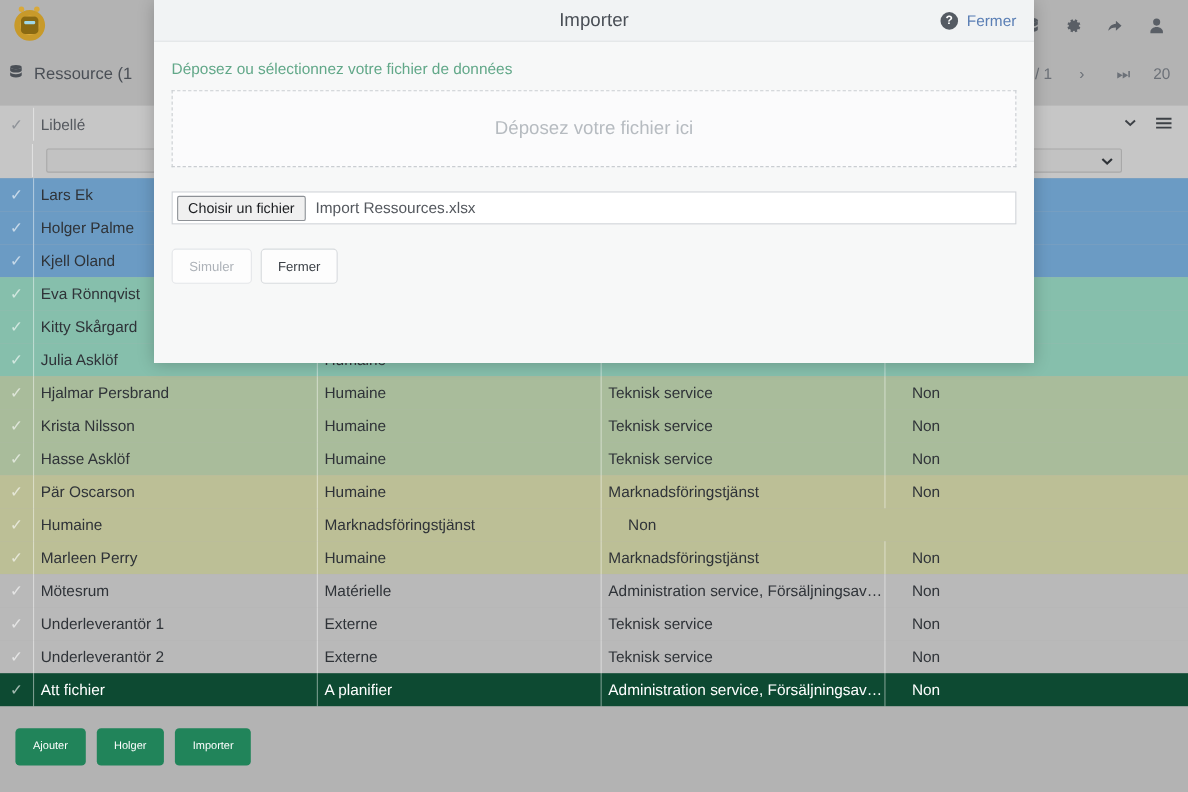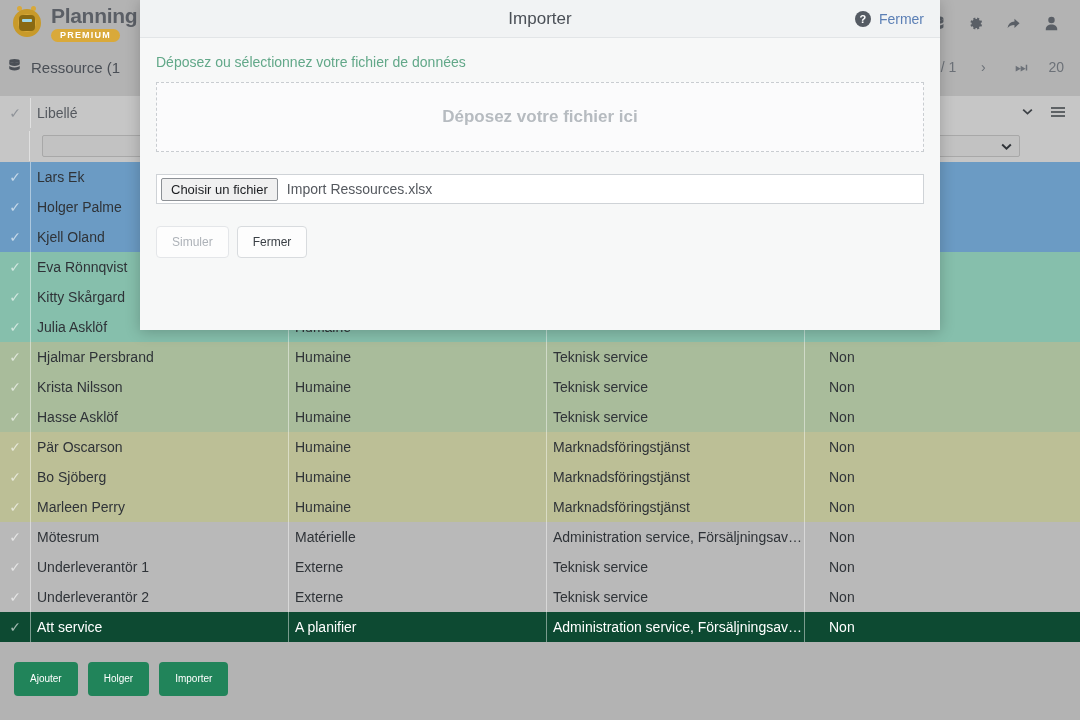--- a/index.html
+++ b/index.html
@@ -130,21 +130,21 @@
     color: #fff; font-size: 11px; font-weight: bold;
     display: flex; align-items: center; justify-content: center;
   }
   .close-link { color: #5b7fb5; font-size: 14px; }
 
   .modal-body { padding: 16px 16px 0 16px; }
   .modal-subtitle { color: #62a889; font-size: 14px; margin-bottom: 12px; }
   .dropzone {
     height: 70px; border: 1px dashed #c9cdd1; background: #fbfbfc;
     display: flex; align-items: center; justify-content: center;
-    color: #b6bbc0; font-size: 17px; font-weight: bold;
+    color: #b6bbc0; font-size: 17px;
   }
   .filebar {
     margin-top: 22px; height: 30px; border: 1px solid #cfd3d7; background: #fff;
     display: flex; align-items: center; padding: 0 4px;
   }
   .choose-btn {
     border: 1px solid #8d9196; background: #f0f0f0; color: #1b1d20;
     font-size: 13px; font-family: "Liberation Sans", sans-serif;
     padding: 3px 9px; border-radius: 2px;
   }
@@ -165,24 +165,20 @@
   <div class="app-bg">
 
     <div class="topbar">
       <div class="logo-wrap">
         <div class="logo-mark">
           <div class="logo-ant-l"></div>
           <div class="logo-ant-r"></div>
           <div class="logo-ring"></div>
           <div class="logo-inner"></div>
           <div class="logo-bar"></div>
-        </div>
-        <div class="logo-text-col">
-          <div class="logo-title">Planning</div>
-          <div class="logo-badge">PREMIUM</div>
         </div>
       </div>
 
       <div class="topbar-icons">
         <div class="ticon">
           <svg width="17" height="17" viewBox="0 0 20 20" fill="currentColor">
             <ellipse cx="10" cy="4" rx="7" ry="2.6"></ellipse>
             <path d="M3 4v4c0 1.4 3.1 2.6 7 2.6s7-1.2 7-2.6V4c0 1.4-3.1 2.6-7 2.6S3 5.4 3 4z"></path>
             <path d="M3 10v4c0 1.4 3.1 2.6 7 2.6s7-1.2 7-2.6v-4c0 1.4-3.1 2.6-7 2.6S3 11.4 3 10z"></path>
           </svg>
@@ -356,21 +352,20 @@
             </div>
             <div class="c-lib">Pär Oscarson</div>
             <div class="c-type">Humaine</div>
             <div class="c-serv ellipsis">Marknadsföringstjänst</div>
             <div class="c-non">Non</div>
           </div>
           <div class="trow" style="background: rgb(188, 191, 150);">
             <div class="c-check">
               <span class="chk">✓</span>
             </div>
-            <div class="c-lib">Bo Sjöberg</div>
             <div class="c-type">Humaine</div>
             <div class="c-serv ellipsis">Marknadsföringstjänst</div>
             <div class="c-non">Non</div>
           </div>
           <div class="trow" style="background: rgb(188, 191, 150);">
             <div class="c-check">
               <span class="chk">✓</span>
             </div>
             <div class="c-lib">Marleen Perry</div>
             <div class="c-type">Humaine</div>
@@ -401,21 +396,21 @@
             </div>
             <div class="c-lib">Underleverantör 2</div>
             <div class="c-type">Externe</div>
             <div class="c-serv ellipsis">Teknisk service</div>
             <div class="c-non">Non</div>
           </div>
           <div class="trow" style="background: rgb(13, 74, 50); color: rgb(255, 255, 255);">
             <div class="c-check">
               <span class="chk">✓</span>
             </div>
-            <div class="c-lib">Att service</div>
+            <div class="c-lib">Att fichier</div>
             <div class="c-type">A planifier</div>
             <div class="c-serv ellipsis">Administration service, Försäljningsav…</div>
             <div class="c-non">Non</div>
           </div>
         </div>
     </div>
 
     <div class="bottombar">
       <button class="btn-green">Ajouter</button>
       <button class="btn-green">Holger</button>

